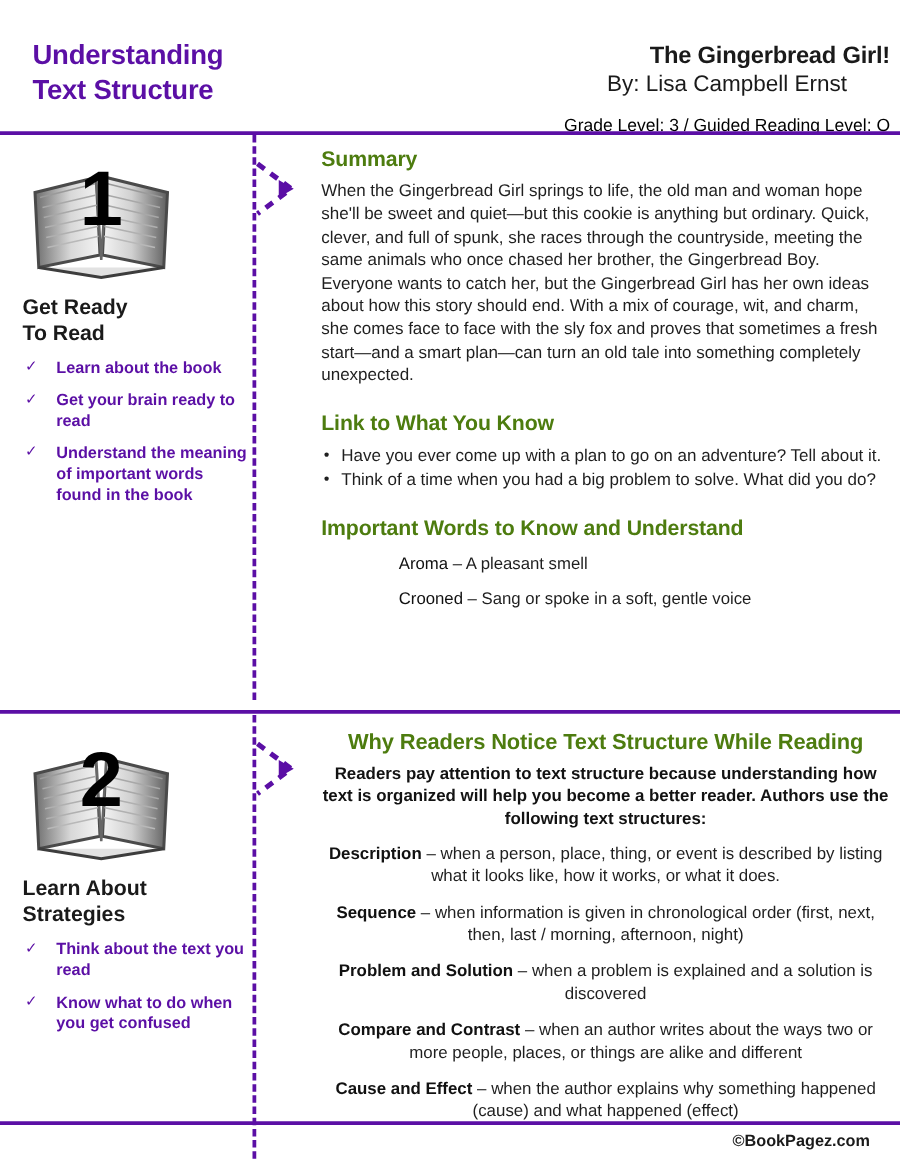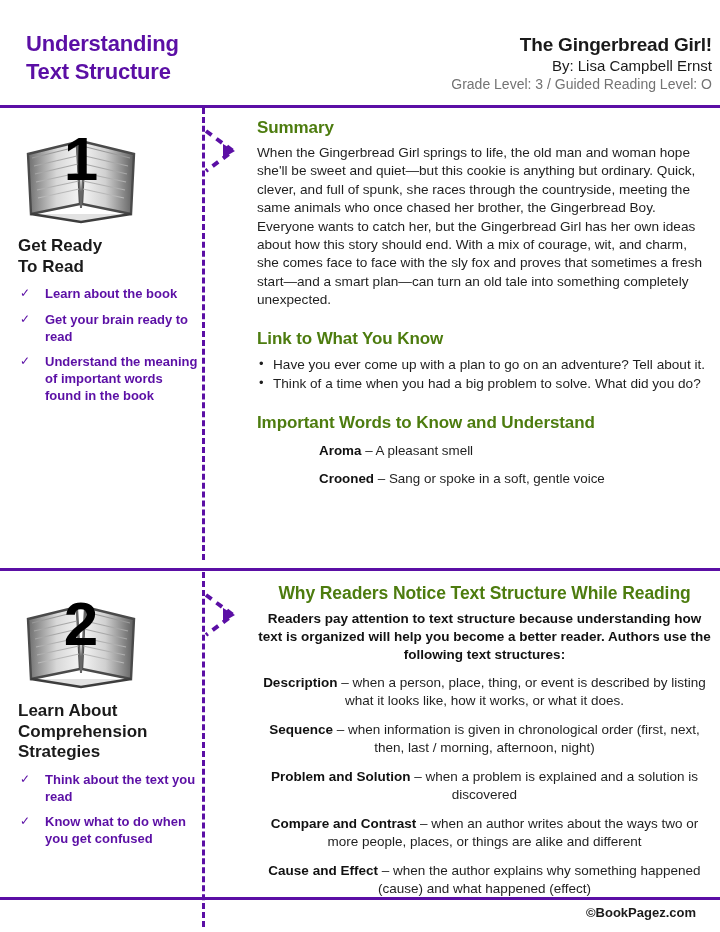--- a/index.html
+++ b/index.html
@@ -50,28 +50,29 @@
     text-align: right;
     line-height: 1.22;
   }
   .book-title {
     font-size: 19px;
     font-weight: bold;
     color: #1a1a1a;
     letter-spacing: -0.2px;
   }
   .book-author {
-    font-size: 15px;
+    font-size: 18px;
     color: #1a1a1a;
     margin-top: 1px;
+    text-align: center;
   }
   .book-level {
     font-size: 14px;
-    color: #737373;
-    margin-top: 1px;
+    color: #000000;
+    margin-top: 13px;
   }
 
   
   .hrule {
     position: absolute;
     left: 0;
     width: 720px;
     height: 3px;
     background: #5B0FA5;
   }
@@ -193,21 +194,21 @@
   .word-list {
     margin-top: 9px;
     margin-left: 62px;
   }
   .word-row {
     font-size: 13.4px;
     line-height: 1.34;
     color: #1f1f1f;
     margin-bottom: 10px;
   }
-  .word-term { font-weight: bold; color: #111; margin-top: 20px; }
+  .word-term { font-weight: normal; color: #111; margin-top: 20px; }
 
   .intro-text {
     font-size: 13.5px;
     font-weight: bold;
     line-height: 1.32;
     color: #121212;
     margin-top: 6px;
   }
 
   .struct-list { margin-top: 11px; }
@@ -381,21 +382,20 @@
       <path d="M104 64 L62 55" stroke="#b0b0b0" stroke-width="1.2" fill="none"></path>
       <path d="M103 72 L61 63" stroke="#b0b0b0" stroke-width="1.2" fill="none"></path>
       <path d="M102 80 L61 71" stroke="#b8b8b8" stroke-width="1.2" fill="none"></path>
       <path d="M55 24 L59 90 L63 24" fill="#ffffff" stroke="#676767" stroke-width="2"></path>
       <path d="M9 96 L59 104 L109 96" fill="#e2e2e2" stroke="#3d3d3d" stroke-width="2.4"></path>
       <text x="59" y="62" font-family="'Liberation Sans', sans-serif" font-size="62" font-weight="bold" fill="#000000" text-anchor="middle">2</text>
     </svg>
 
     <div class="step-heading">
       <div>Learn About</div>
-      <div>Comprehension</div>
       <div>Strategies</div>
     </div>
 
     <ul class="check-list">
       <li class="check-item">
         <span class="check-mark">✓</span>
         <span>Think about the text you read</span>
       </li>
       <li class="check-item">
         <span class="check-mark">✓</span>

